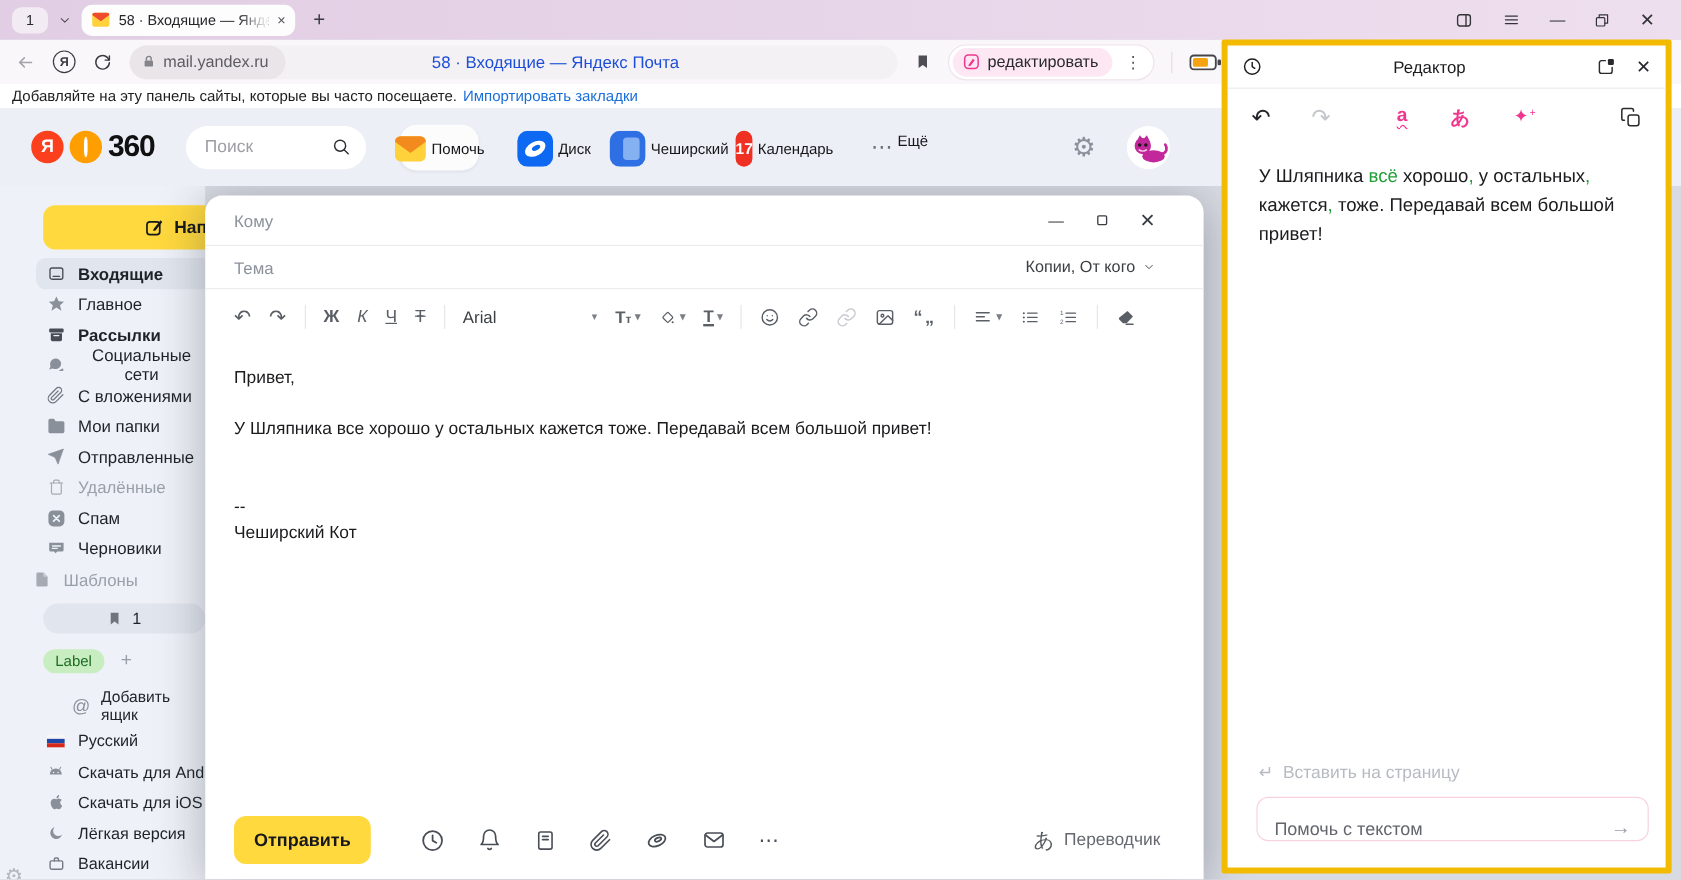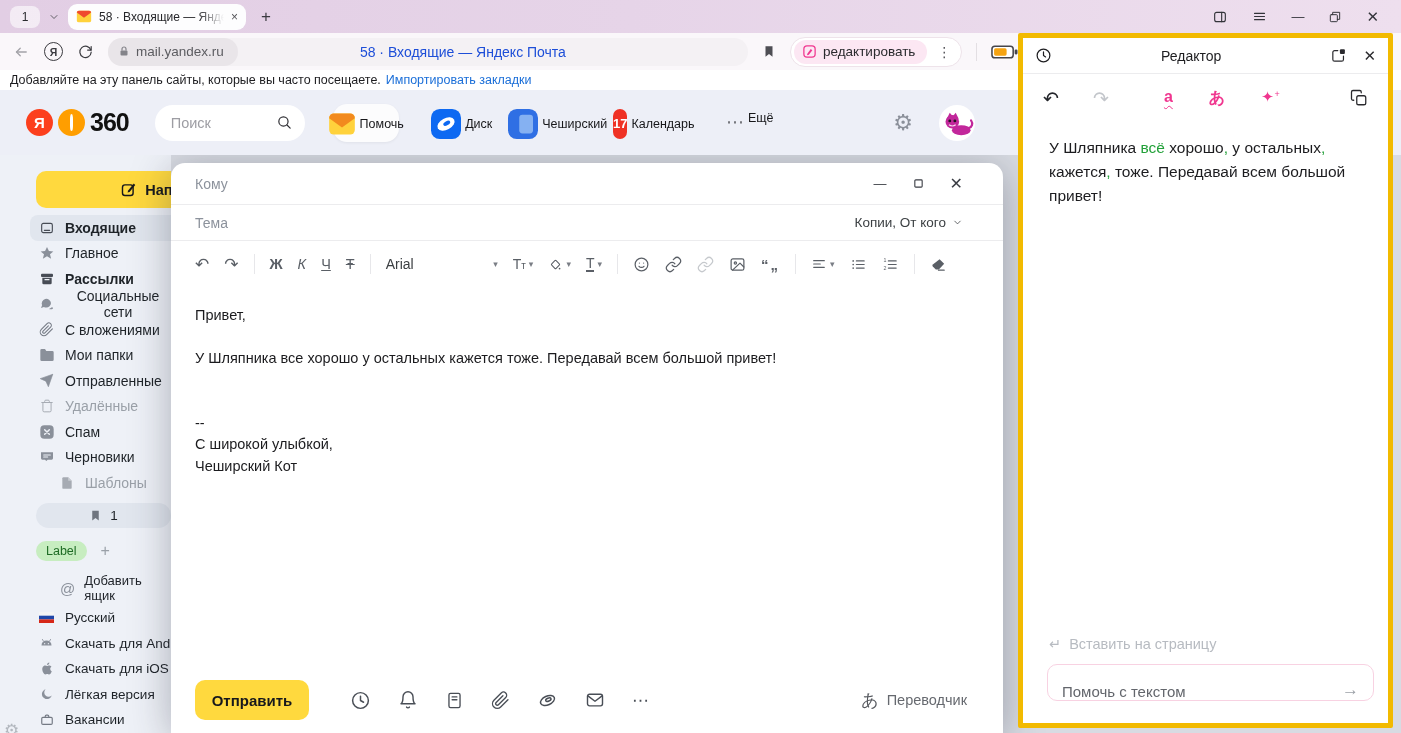--- a/index.html
+++ b/index.html
@@ -87,21 +87,21 @@
   .sb-list { position:absolute; left:0; top:60px; width:100%; }
   .sb-item { height:25.5px; display:flex; align-items:center; gap:10px; padding-left:38px;
     font-size:14px; color:#1e2328;text-align:center; }
   .sb-item .sb-ic { width:17px; color:#747a84; }
   .sb-item.selected { background:#e1e6ee; border-radius:8px 0 0 8px; margin-left:30px; padding-left:8px;
     font-weight:bold; }
   .sb-item.bold { font-weight:bold; }
   .sb-item.bold .sb-ic, .sb-item.selected .sb-ic { color:#474c55; }
   .sb-item.muted { color:#9aa0a8; }
   .sb-item.muted .sb-ic { color:#a6abb3; }
-  .sb-item.indent { padding-left:58px; }
+  .sb-item.indent { padding-left:26px; }
   .pin-pill { position:absolute; left:36px; top:348px; width:135px; height:25px; background:#e1e6ee;
     border-radius:13px; display:flex; align-items:center; justify-content:center; gap:8px;
     font-size:13.5px; color:#1e2328; }
   .pin-pill .sb-ic { color:#6f757f; }
   .label-row { position:absolute; left:36px; top:386px; display:flex; align-items:center; gap:14px; }
   .label-tag { background:#c7edc0; color:#1e6b24; font-size:12.5px; padding:3px 10px; border-radius:10px; }
   .label-add { color:#9aa0a8; font-size:16px; }
   .add-mailbox { position:absolute; left:60px; top:418px; display:flex; align-items:center; gap:9px;
     font-size:13px; color:#22262c; }
   .add-mailbox .at { color:#8c929c; font-size:15px; }
@@ -121,21 +121,21 @@
   .cc { margin-left:auto; display:flex; align-items:center; gap:6px; font-size:13.5px; color:#3c4043; }
   .fmtbar { height:46px; display:flex; align-items:center; gap:15px; padding:0 24px; color:#5a5f66; }
   .fmtbar .sep { width:1px; height:20px; background:#e7e7ea; }
   .fmt-b { font-size:14.5px; font-weight:bold; }
   .fmt-i { font-size:14.5px; font-style:italic; }
   .fmt-u { font-size:14.5px; text-decoration:underline; }
   .fmt-s { font-size:14.5px; text-decoration:line-through; }
   .font-dd { display:flex; align-items:center; width:112px; font-size:14px; color:#3c4043; }
   .font-dd .caret { margin-left:auto; }
   .caret { font-size:9px; color:#7a7e85; }
-  .dd { display:flex; align-items:center; gap:3px; }
+  .dd { display:flex; align-items:center; gap:3px;font-weight:bold; }
   .fmt-Tt { font-size:14px; }
   .fmt-Tt small { font-size:10px; }
   .quote-g { font-size:15px; font-weight:bold; letter-spacing:2px; }
   .light { color:#c6c9cd; }
   .c-body { flex:1; padding:18px 24px; font-size:14.5px; color:#1b1b1e; line-height:21.5px; overflow:hidden; }
   .c-bottom { height:66px; display:flex; align-items:center; padding:0 36px 0 24px; gap:27px; }
   .send-btn { width:114px; height:40px; background:#ffd93e; border-radius:10px; display:flex; align-items:center;
     justify-content:center; font-size:15px; font-weight:bold; color:#17181c; margin-right:14px; }
   .c-bottom .bic { color:#494e56; }
   .c-more { font-size:17px; color:#494e56; letter-spacing:1px; }
@@ -658,21 +658,20 @@
         </span>
       </div>
 
       <div class="c-body">
           <div>Привет,</div>
           <div>&nbsp;</div>
           <div>У Шляпника все хорошо у остальных кажется тоже. Передавай всем большой привет!</div>
           <div>&nbsp;</div>
           <div>&nbsp;</div>
           <div>--</div>
-          <div>С широкой улыбкой,</div>
           <div>Чеширский Кот</div>
         </div>
 
       <div class="c-bottom">
         <div class="send-btn">Отправить</div>
         <span class="bic ic">
           <svg class="s" width="21" height="21" viewBox="0 0 24 24">
               <circle cx="12" cy="12" r="9"></circle>
               <polyline points="12 7 12 12 15.5 14"></polyline>
             </svg>

